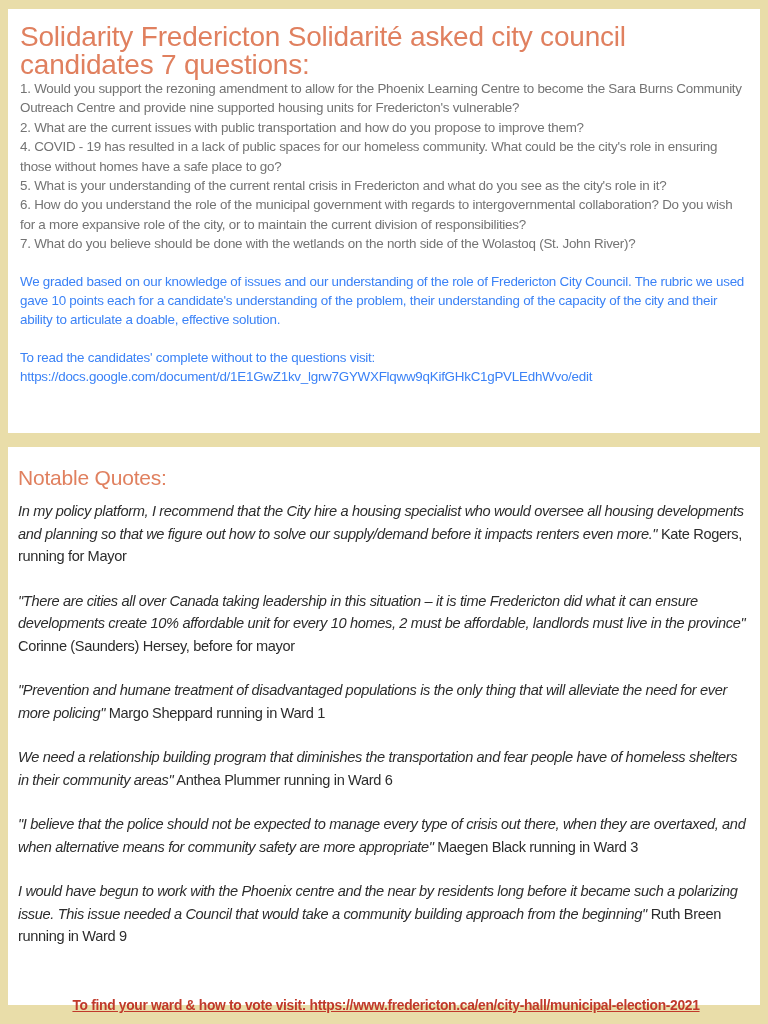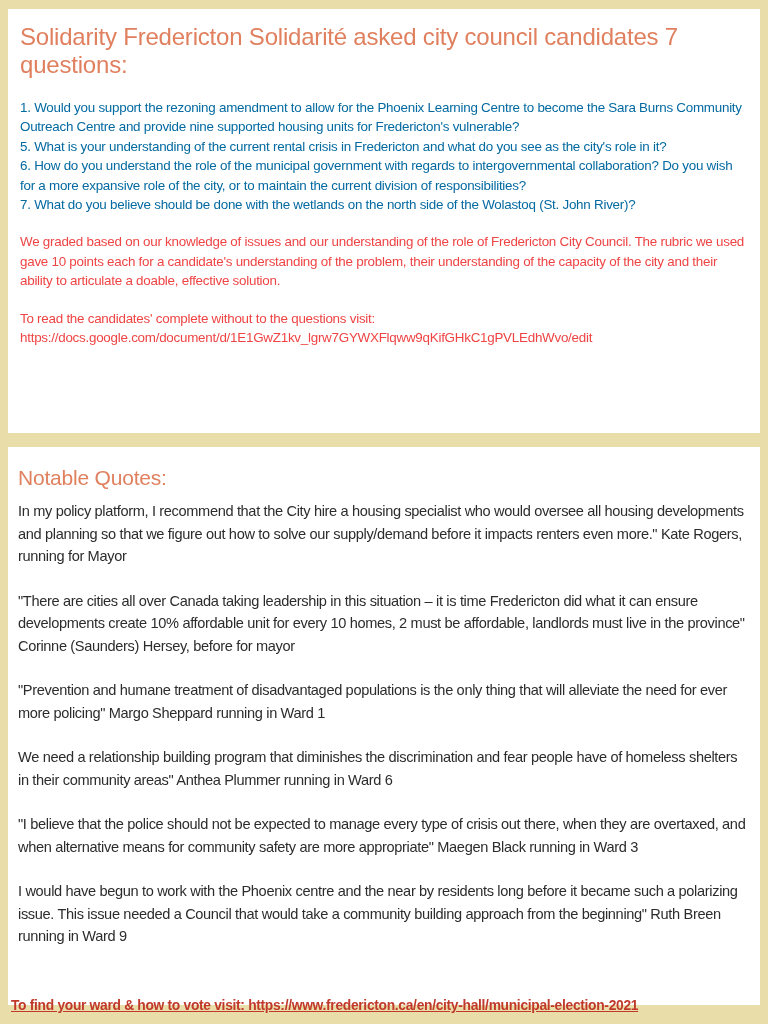--- a/index.html
+++ b/index.html
@@ -32,78 +32,82 @@
       height: 558px;
       padding: 17px 10px 0 10px;
     }
     .heading {
       color: #e0805f;
       font-weight: normal;
       margin: 0;
       letter-spacing: -0.2px;
     }
     #panel-top .heading {
-      font-size: 24px;
+      font-size: 28px;
       line-height: 28px;
-      margin-bottom: 19px;
+      margin-bottom: 0;
     }
     #panel-quotes .heading {
       font-size: 21px;
       line-height: 28px;
       margin-bottom: 8px;
     }
     .questions {
       margin: 0;
       padding: 0;
       list-style: none;
       font-size: 13.4px;
       line-height: 19.4px;
-      color: #0369a1;
+      color: #737373;
       letter-spacing: -0.25px;
     }
     .para {
       font-size: 13.4px;
       line-height: 19.4px;
-      color: #ef4444;
+      color: #3b82f6;
       letter-spacing: -0.25px;
       margin: 18px 0 0 0;
     }
     .para .link {
       display: block;
     }
     .quote {
       font-size: 14.6px;
       line-height: 22.5px;
       color: #2c2c2c;
       margin: 0 0 22px 0;
       letter-spacing: -0.35px;
     }
     .quote .q-text {
+      font-style: italic;
     }
     #footer-link {
       position: absolute;
       left: 11px;
       top: 998px;
       width: 750px;
       font-size: 13.8px;
       font-weight: bold;
       color: #c0392b;
       text-decoration: underline;
       letter-spacing: -0.3px;
       white-space: nowrap;
       cursor: pointer;
+      text-align: center;
     }
   </style>
 </head>
 <body>
 
 <div class="panel" id="panel-top">
   <h1 class="heading">Solidarity Fredericton Solidarité asked city council candidates 7 questions:</h1>
   <ul class="questions">
     <li>1. Would you support the rezoning amendment to allow for the Phoenix Learning Centre to become the Sara Burns Community Outreach Centre and provide nine supported housing units for Fredericton's vulnerable?</li>
+    <li>2. What are the current issues with public transportation and how do you propose to improve them?</li>
+    <li>4. COVID - 19 has resulted in a lack of public spaces for our homeless community. What could be the city's role in ensuring those without homes have a safe place to go?</li>
     <li>5. What is your understanding of the current rental crisis in Fredericton and what do you see as the city's role in it?</li>
     <li>6. How do you understand the role of the municipal government with regards to intergovernmental collaboration? Do you wish for a more expansive role of the city, or to maintain the current division of responsibilities?</li>
     <li>7. What do you believe should be done with the wetlands on the north side of the Wolastoq (St. John River)?</li>
   </ul>
   <p class="para">We graded based on our knowledge of issues and our understanding of the role of Fredericton City Council.  The rubric we used gave 10 points each for a candidate's understanding of the problem, their understanding of the capacity of the city and their ability to articulate a doable, effective solution.</p>
   <p class="para">
     <span>To read the candidates' complete without to the questions visit:</span>
     <span class="link">https://docs.google.com/document/d/1E1GwZ1kv_lgrw7GYWXFlqww9qKifGHkC1gPVLEdhWvo/edit</span>
   </p>
 </div>
@@ -113,21 +117,21 @@
   <p class="quote">
     <span class="q-text">In my policy platform, I recommend that the City hire a housing specialist who would oversee all housing developments and planning so that we figure out how to solve our supply/demand before it impacts renters even more."</span><span> Kate Rogers, running for Mayor</span>
   </p>
   <p class="quote">
     <span class="q-text">"There are cities all over Canada taking leadership in this situation – it is time Fredericton did what it can ensure developments create 10% affordable unit for every 10 homes, 2 must be affordable, landlords must live in the province"</span><span> Corinne (Saunders) Hersey, before for mayor</span>
   </p>
   <p class="quote">
     <span class="q-text">"Prevention and humane treatment of disadvantaged populations is the only thing that will alleviate the need for ever more policing"</span><span> Margo Sheppard running in Ward 1</span>
   </p>
   <p class="quote">
-    <span class="q-text">We need a relationship building program that diminishes the discrimination and fear people have of homeless shelters in their community areas"</span><span> Anthea Plummer running in Ward 6</span>
+    <span class="q-text">We need a relationship building program that diminishes the transportation and fear people have of homeless shelters in their community areas"</span><span> Anthea Plummer running in Ward 6</span>
   </p>
   <p class="quote">
     <span class="q-text">"I believe that the police should not be expected to manage every type of crisis out there, when they are overtaxed, and when alternative means for community safety are more appropriate"</span><span> Maegen Black running in Ward 3</span>
   </p>
   <p class="quote">
     <span class="q-text">I would have begun to work with the Phoenix centre and the near by residents long before it became such a polarizing issue. This issue needed a Council that would take a community building approach from the beginning"</span><span> Ruth Breen running in Ward 9</span>
   </p>
 </div>
 
 <div id="footer-link">To find your ward &amp; how to vote visit:  https://www.fredericton.ca/en/city-hall/municipal-election-2021</div>

